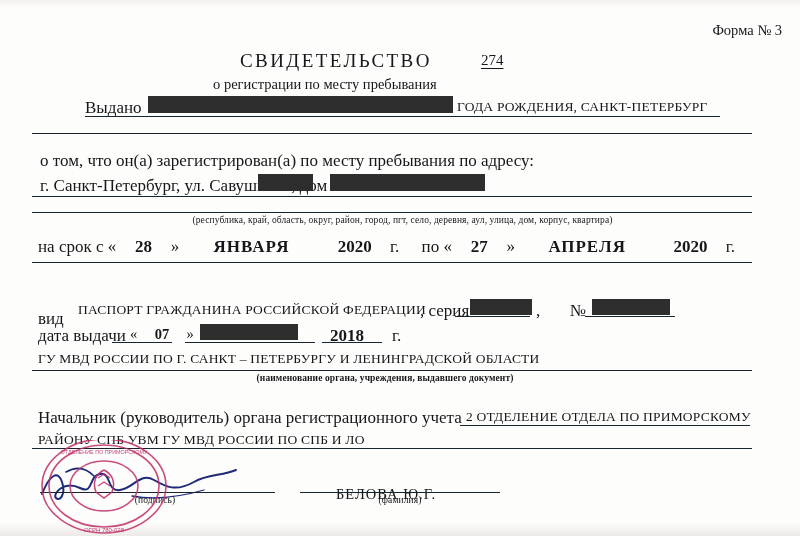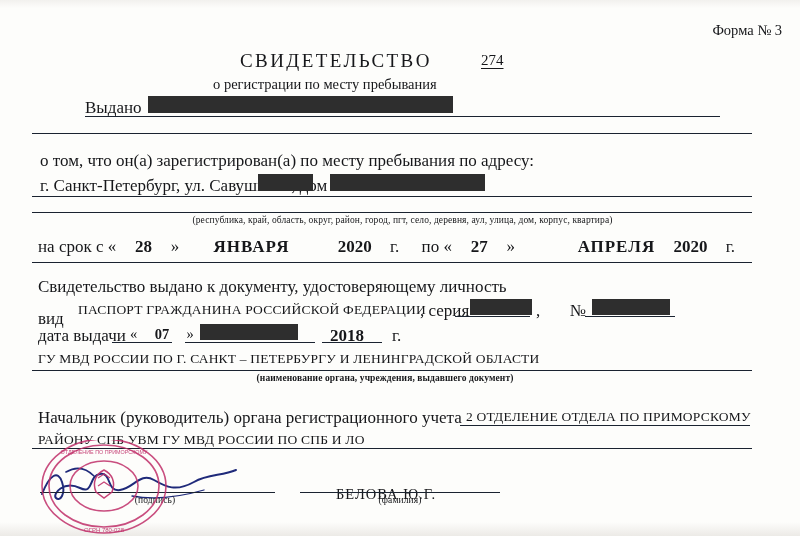--- a/index.html
+++ b/index.html
@@ -178,20 +178,21 @@
   <div class="scan-shadow-top"></div>
   <div class="scan-shadow-bottom"></div>
 
   <div class="abs lbl" id="form-no">Форма № 3</div>
   <div class="abs" id="title-main">СВИДЕТЕЛЬСТВО</div>
   <div class="abs" id="title-number">274</div>
   <div class="abs" id="title-sub">о регистрации по месту пребывания</div>
 
   <div class="abs lbl" id="issued-label">Выдано</div>
   <div class="abs" id="issued-redact"></div>
+  <div class="abs" id="issued-tail">ГОДА РОЖДЕНИЯ, САНКТ-ПЕТЕРБУРГ</div>
   <div class="rule" id="rule-issued"></div>
   <div class="rule" id="rule-fio-blank"></div>
 
   <div class="abs lbl" id="reg-text">о том, что он(а) зарегистрирован(а) по месту пребывания по адресу:</div>
   <div class="abs lbl" id="addr-text">г. Санкт-Петербург, ул. Савушкина, дом</div>
   <div class="abs" id="addr-redact-1"></div>
   <div class="abs" id="addr-redact-2"></div>
   <div class="rule" id="rule-addr1"></div>
   <div class="rule" id="rule-addr2"></div>
   <div class="abs caption" id="cap-addr">(республика, край, область, округ, район, город, пгт, село, деревня, аул, улица, дом, корпус, квартира)</div>
@@ -201,27 +202,26 @@
     <span>«</span>
     <span class="v" style="width:46px;font-weight:bold;">28</span>
     <span>»</span>
     <span class="v" style="width:136px;font-weight:bold;letter-spacing:1px;">ЯНВАРЯ</span>
     <span class="v" style="width:62px;font-weight:bold;">2020</span>
     <span>г.</span>
     <span style="margin-left:18px;">по</span>
     <span>«</span>
     <span class="v" style="width:46px;font-weight:bold;">27</span>
     <span>»</span>
-    <span class="v" style="width:136px;font-weight:bold;letter-spacing:1px;text-align:right;">АПРЕЛЯ</span>
+    <span class="v" style="width:136px;font-weight:bold;letter-spacing:1px;">АПРЕЛЯ</span>
     <span class="v" style="width:62px;font-weight:bold;">2020</span>
     <span>г.</span>
   </div>
   <div class="rule" id="rule-term"></div>
 
-  <div class="abs lbl" id="doc-line1">Свидетельство выдано к документу, удостоверяющему личность</div>
   <div class="abs lbl" id="doc-vid-label">вид</div>
   <div class="abs" id="doc-vid-value">ПАСПОРТ ГРАЖДАНИНА РОССИЙСКОЙ ФЕДЕРАЦИИ</div>
   <div class="abs lbl" id="doc-seria-label">, серия</div>
   <div class="abs" id="doc-seria-redact"></div>
   <div class="abs lbl" id="doc-comma">,</div>
   <div class="abs lbl" id="doc-num-label">№</div>
   <div class="abs" id="doc-num-redact"></div>
   <div class="rule" id="rule-seria"></div>
   <div class="rule" id="rule-num"></div>
 

